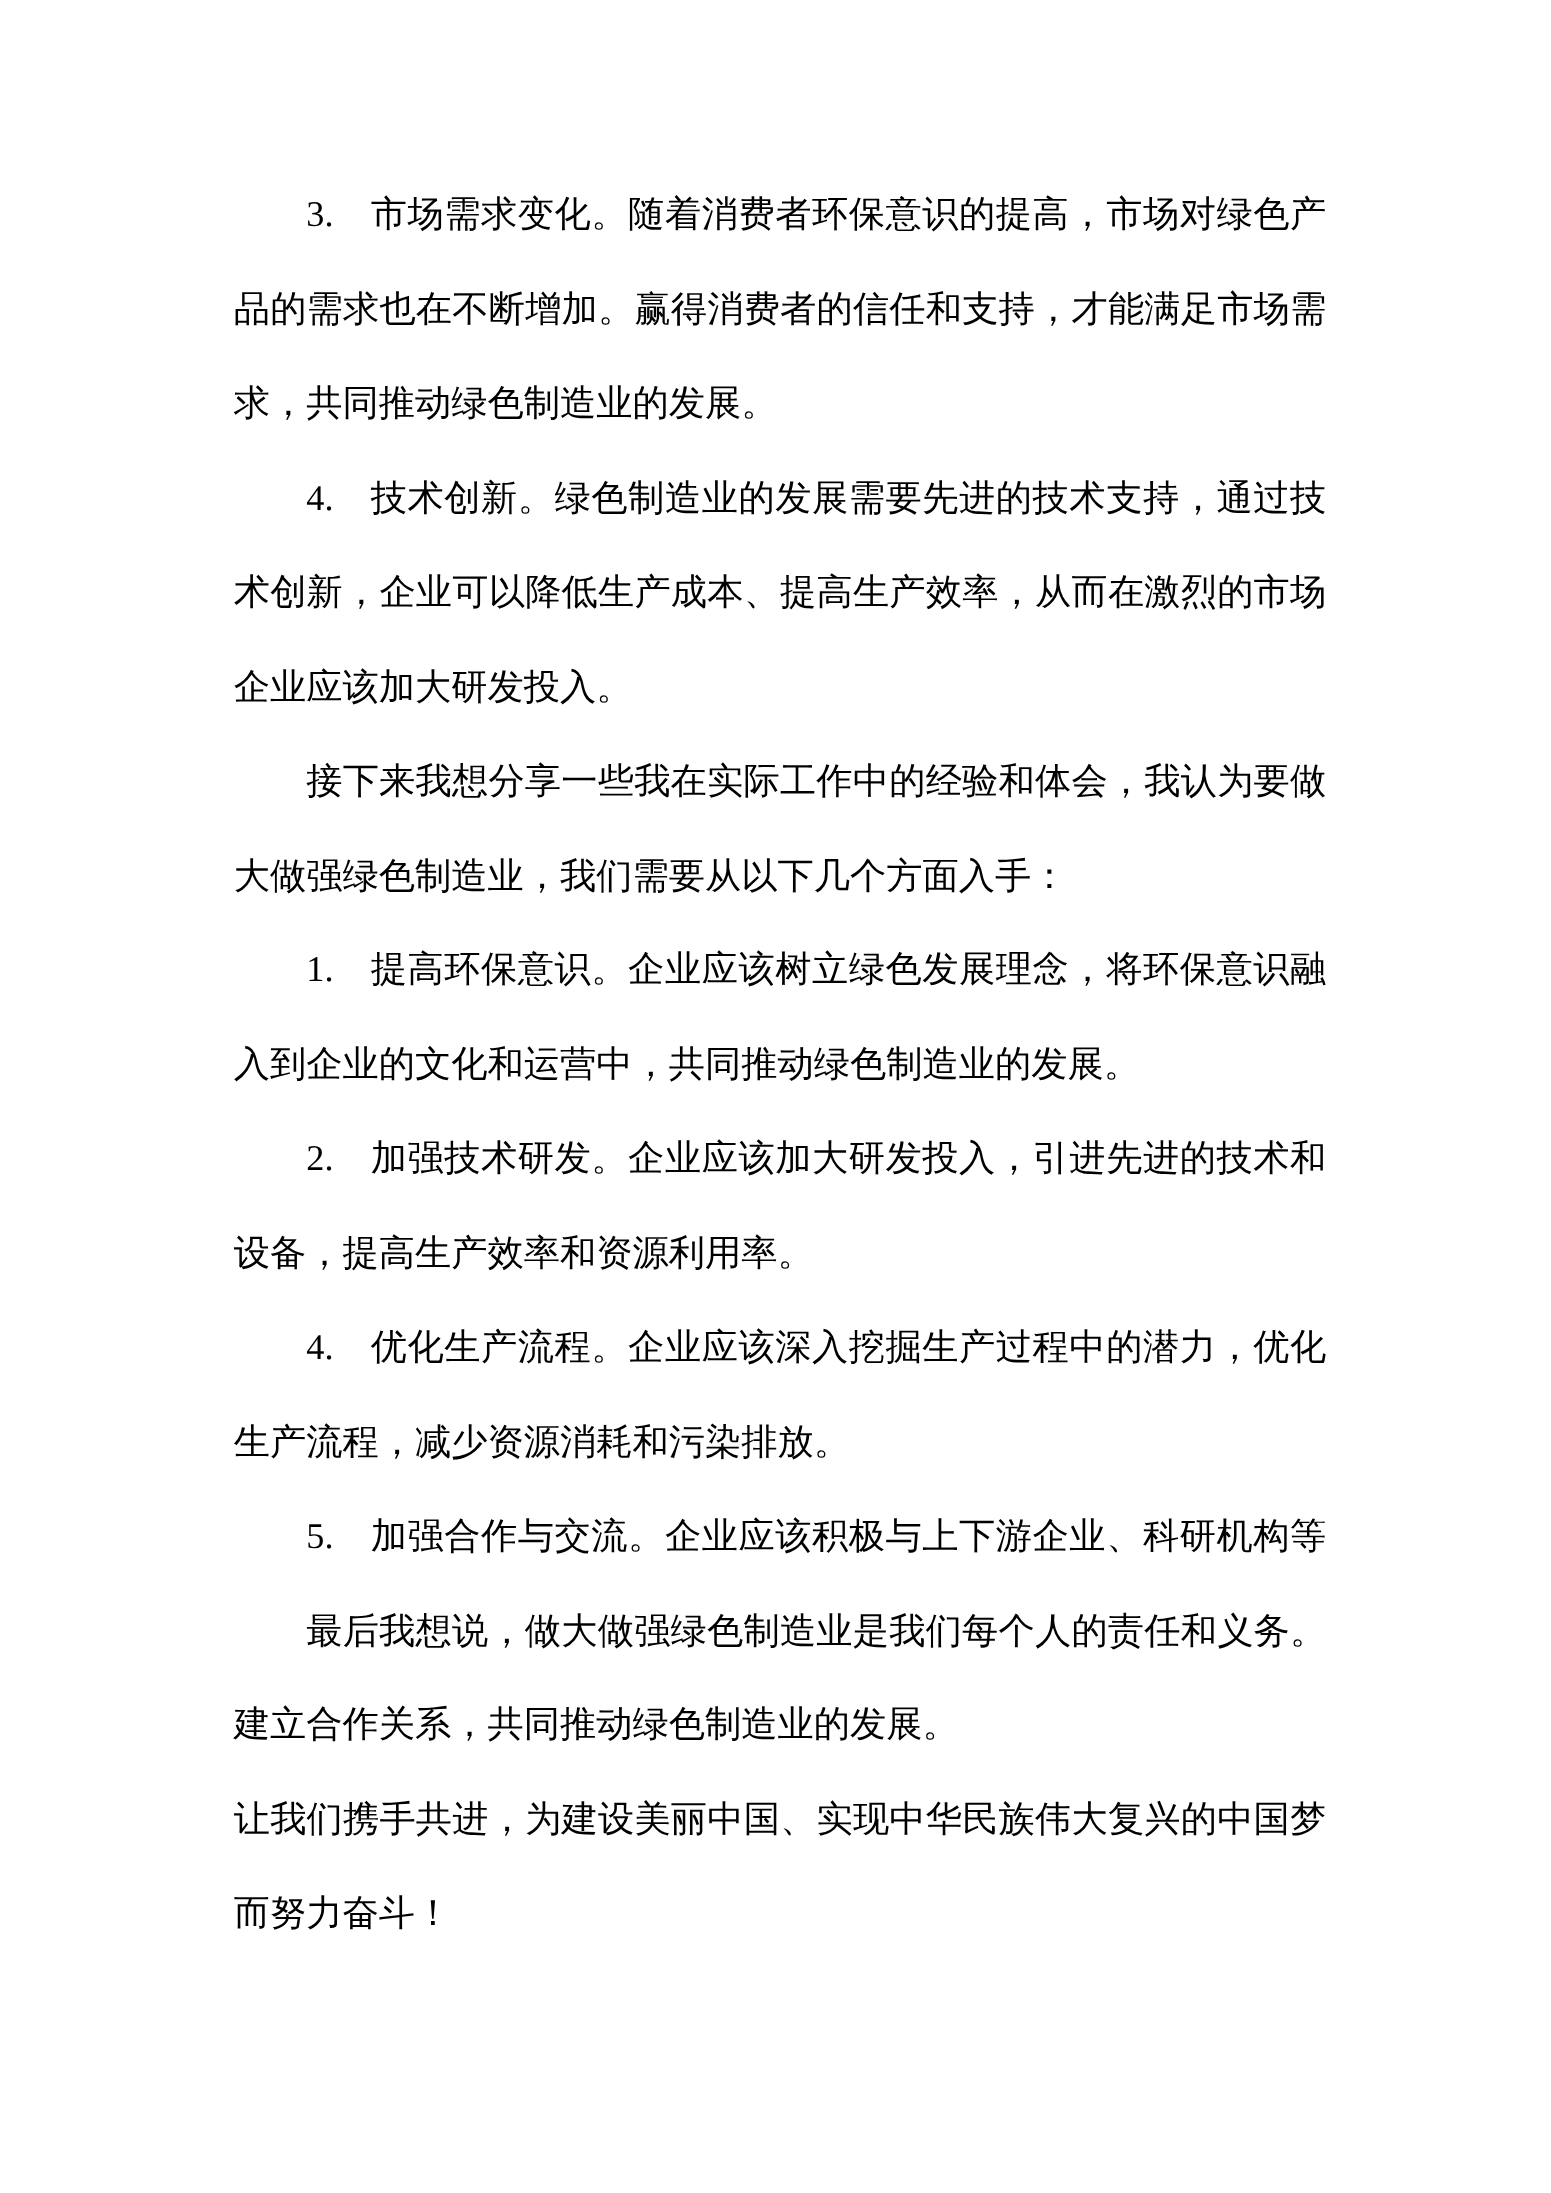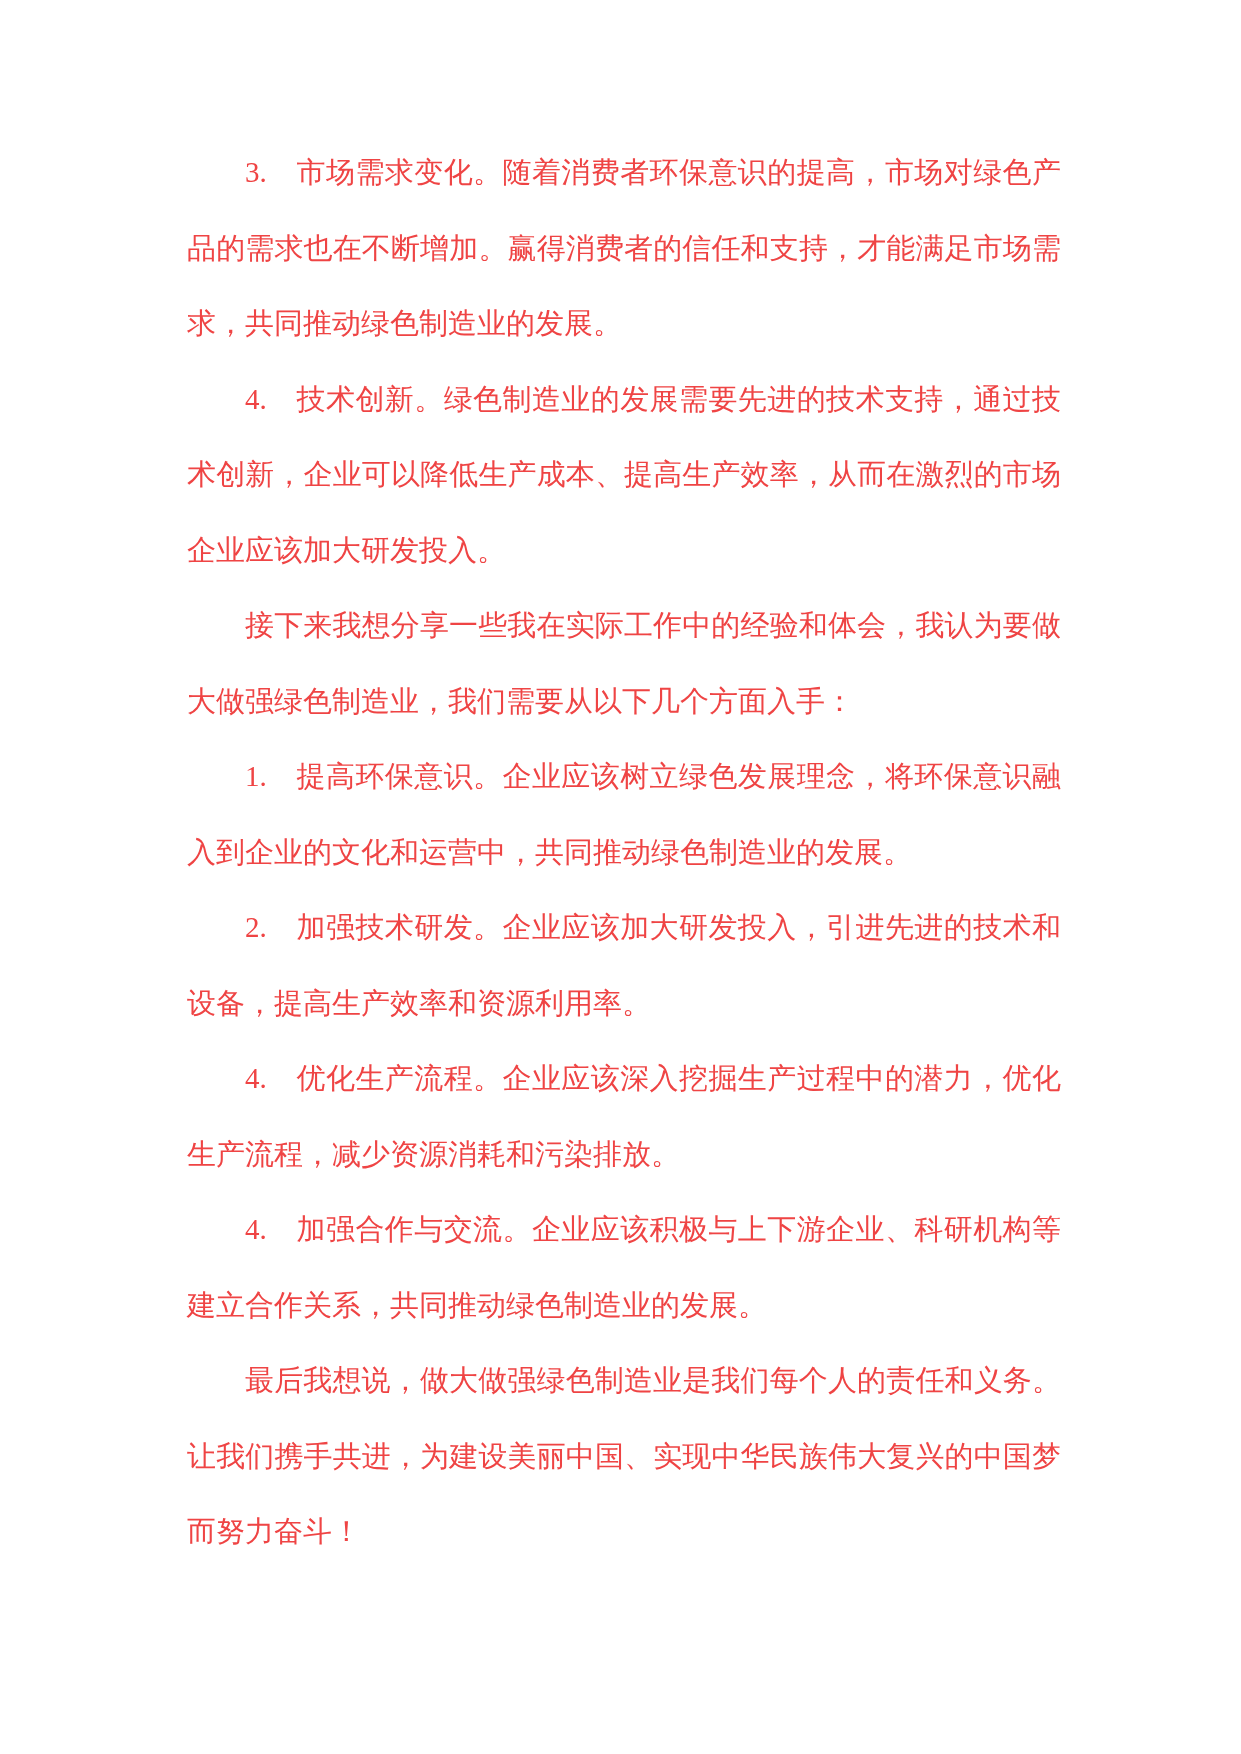--- a/index.html
+++ b/index.html
@@ -19,21 +19,21 @@
     position: absolute;
     left: 187px;
     top: 135px;
     width: 874px;
   }
   .text-line {
     display: block;
     height: 75.5px;
     line-height: 75.5px;
     font-size: 29px;
-    color: #ef4444;
+    color: #000000;
     white-space: nowrap;
     letter-spacing: 0;
   }
   .text-line.indent {
     text-indent: 58px;
   }
   .text-line.fill {
     text-align: justify;
     text-align-last: justify;
     text-justify: inter-ideograph;
@@ -51,19 +51,19 @@
       <div class="text-line fill">术创新，企业可以降低生产成本、提高生产效率，从而在激烈的市场</div>
       <div class="text-line">企业应该加大研发投入。</div>
       <div class="text-line indent fill">接下来我想分享一些我在实际工作中的经验和体会，我认为要做</div>
       <div class="text-line">大做强绿色制造业，我们需要从以下几个方面入手：</div>
       <div class="text-line indent fill">1.　提高环保意识。企业应该树立绿色发展理念，将环保意识融</div>
       <div class="text-line">入到企业的文化和运营中，共同推动绿色制造业的发展。</div>
       <div class="text-line indent fill">2.　加强技术研发。企业应该加大研发投入，引进先进的技术和</div>
       <div class="text-line">设备，提高生产效率和资源利用率。</div>
       <div class="text-line indent fill">4.　优化生产流程。企业应该深入挖掘生产过程中的潜力，优化</div>
       <div class="text-line">生产流程，减少资源消耗和污染排放。</div>
-      <div class="text-line indent fill">4.　加强合作与交流。企业应该积极与上下游企业、科研机构等</div>
+      <div class="text-line indent fill">5.　加强合作与交流。企业应该积极与上下游企业、科研机构等</div>
+      <div class="text-line indent fill">最后我想说，做大做强绿色制造业是我们每个人的责任和义务。</div>
       <div class="text-line">建立合作关系，共同推动绿色制造业的发展。</div>
-      <div class="text-line indent fill">最后我想说，做大做强绿色制造业是我们每个人的责任和义务。</div>
       <div class="text-line fill">让我们携手共进，为建设美丽中国、实现中华民族伟大复兴的中国梦</div>
       <div class="text-line">而努力奋斗！</div>
     </div>
 </div>
 
 </body></html>

